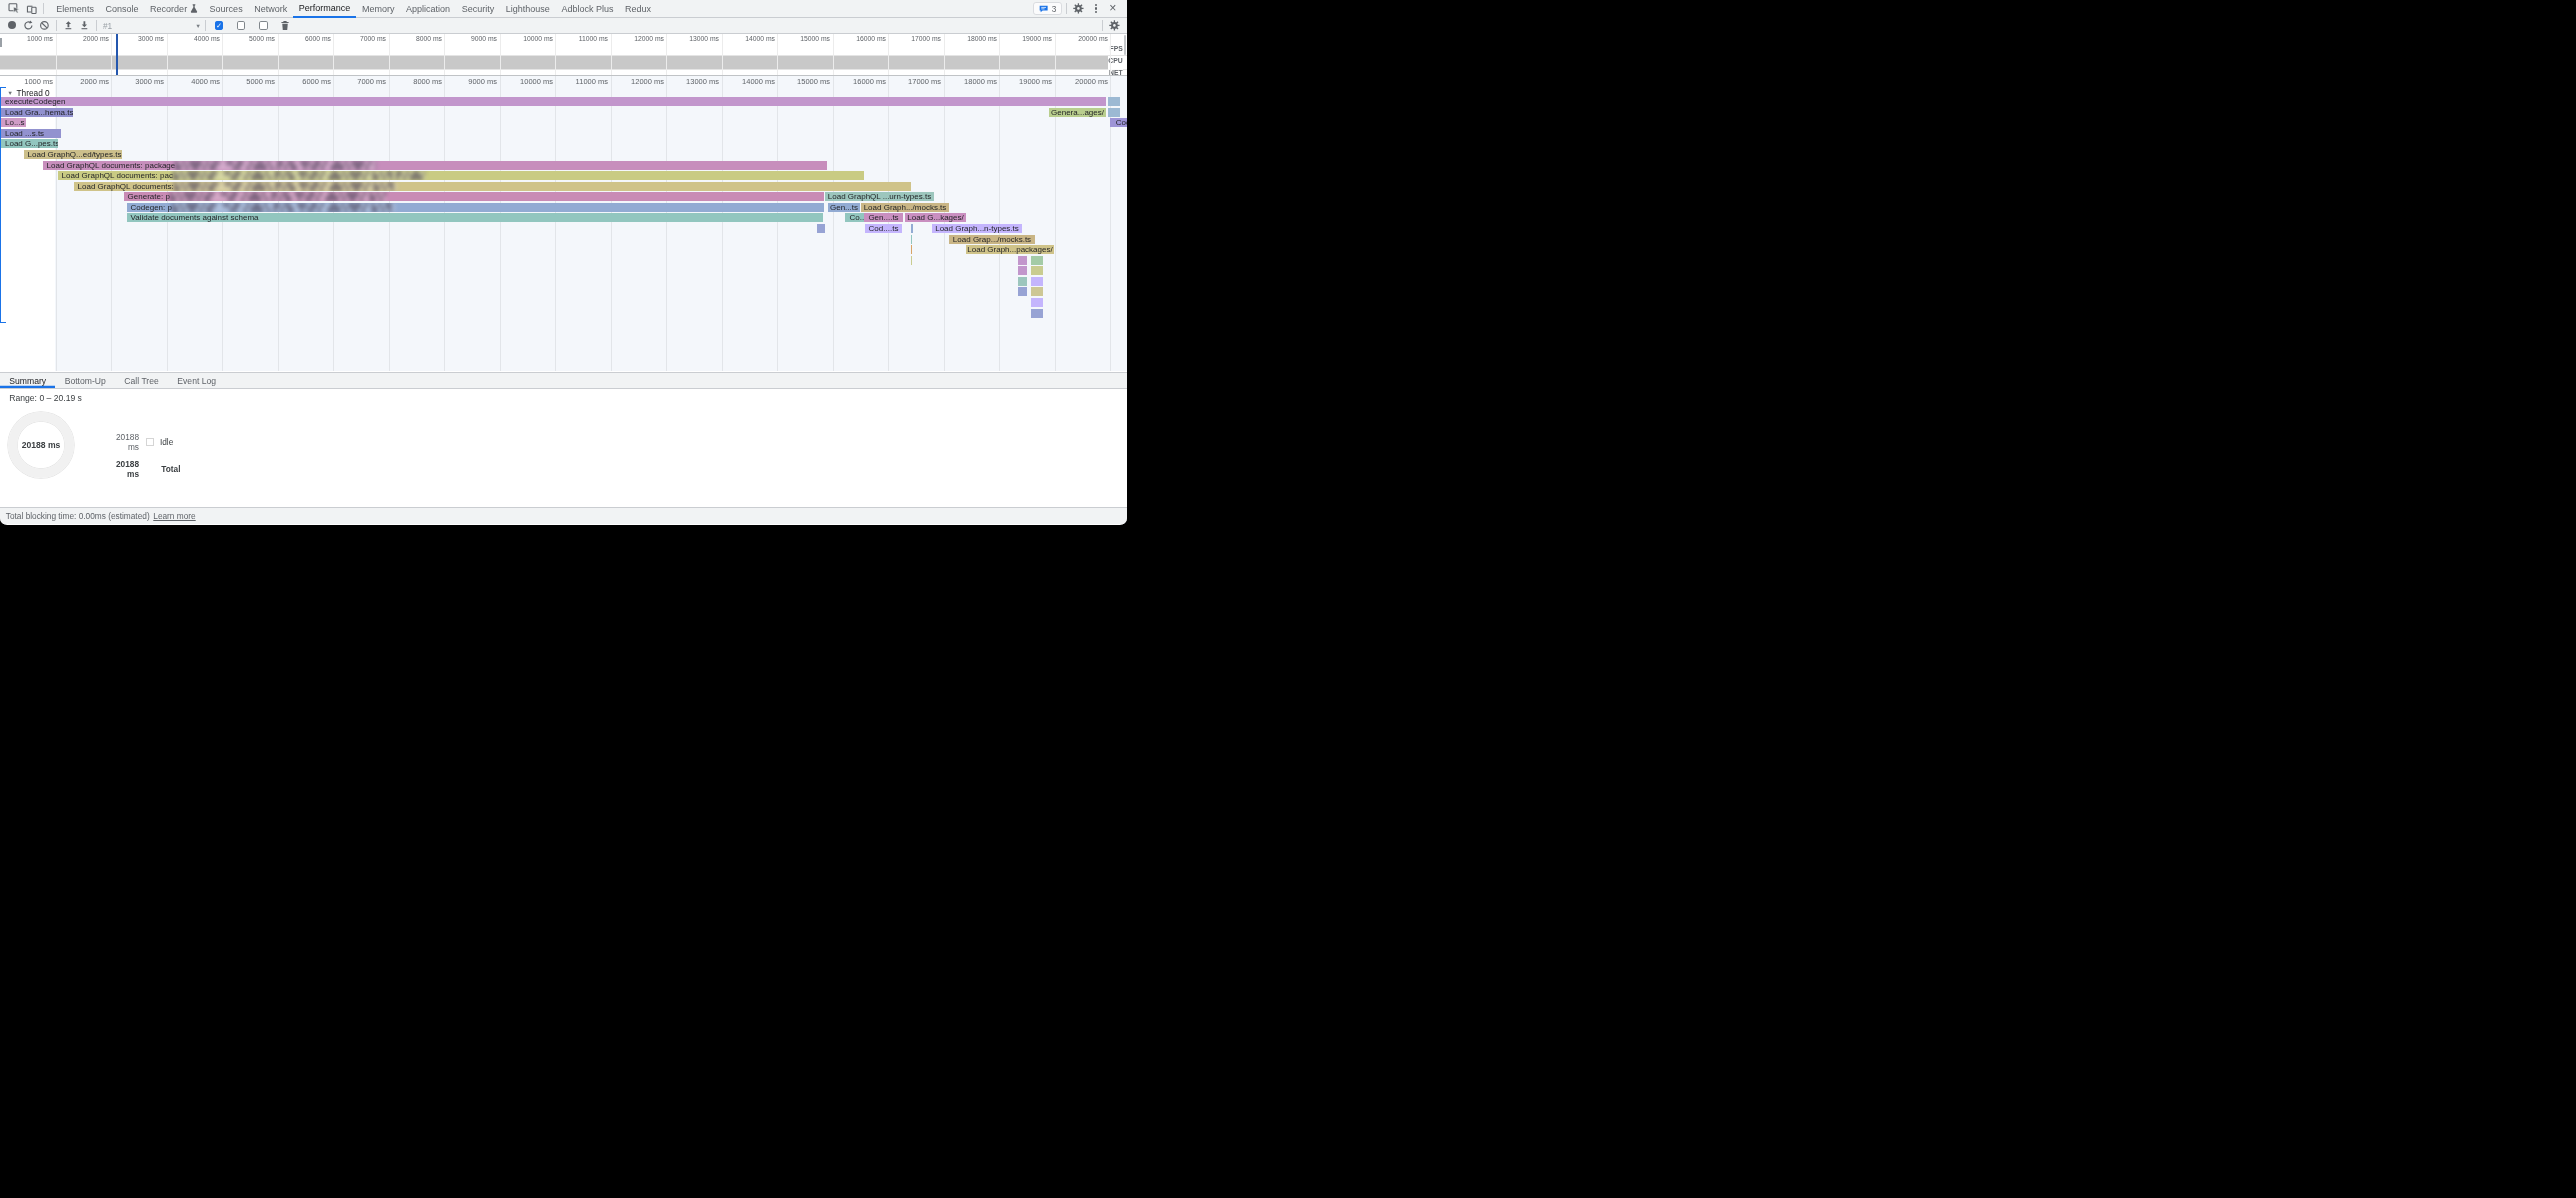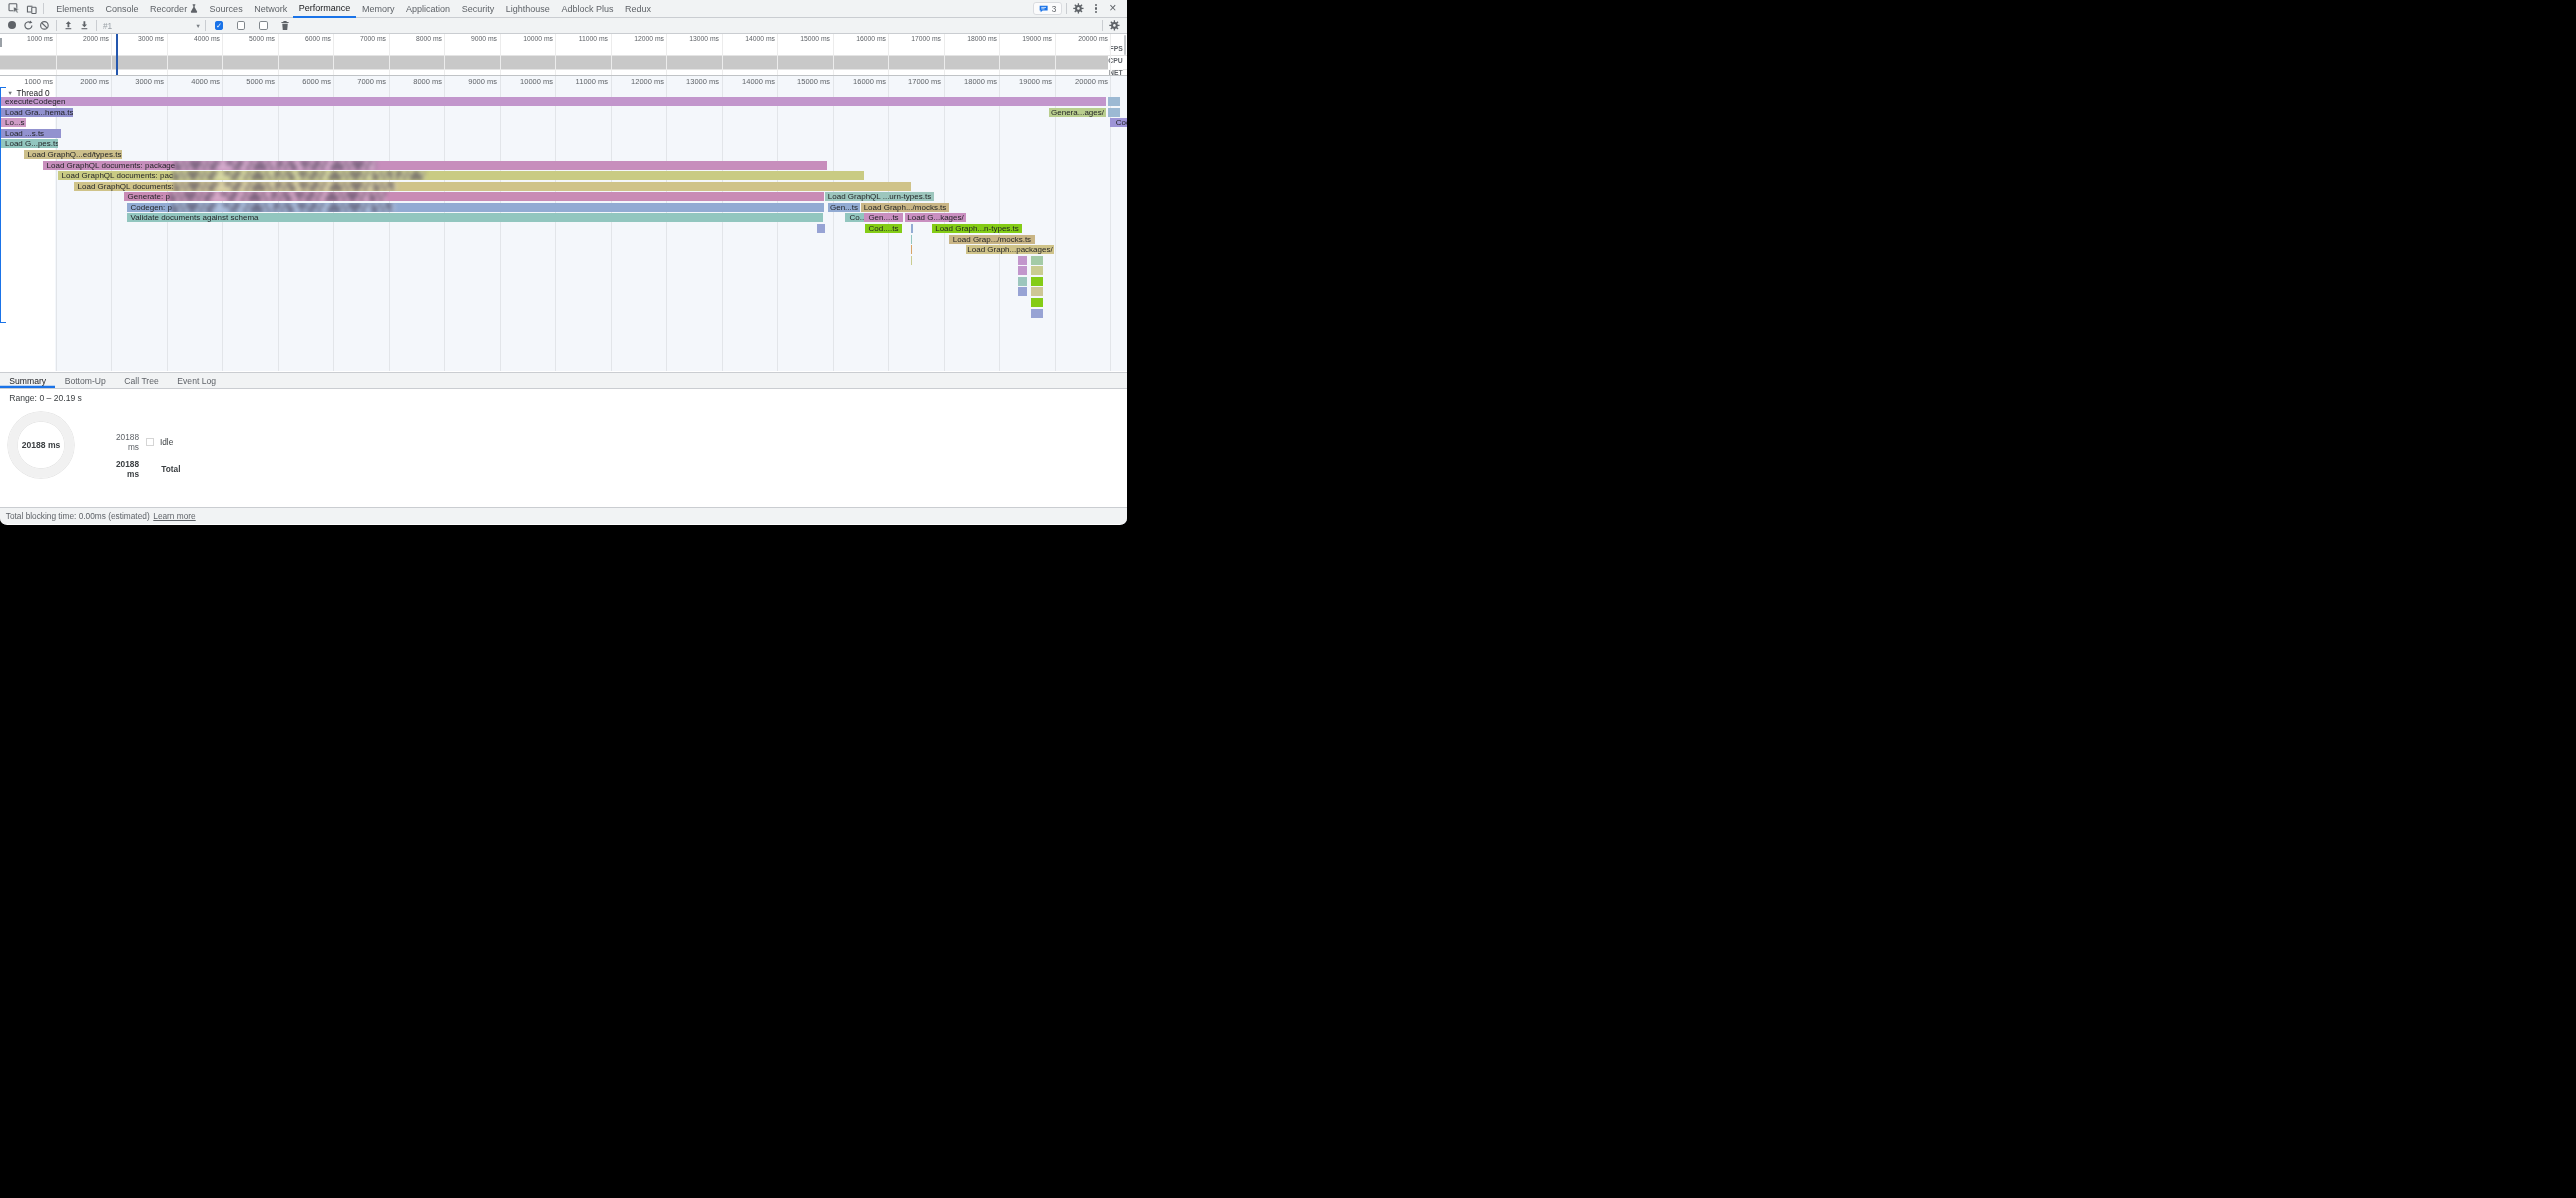--- a/index.html
+++ b/index.html
@@ -67,21 +67,21 @@
   .bar.center{justify-content:center;}
   .bar.center .lbl{padding-left:0;}
   .redact{display:inline-block;overflow:hidden;filter:blur(1.9px);color:rgba(55,45,70,0.62);
     background:rgba(255,255,255,0.28);letter-spacing:0.7px;flex:none;}
   
   .c-purple{background:#c296cc;}.c-steel{background:#9cb9d3;}.c-peri{background:#9292cf;}
   .c-green2{background:#b9ce8e;}.c-orchidL{background:#cf9cc6;}.c-violet{background:#9d94d6;}
   .c-teal{background:#92c6bf;}.c-khaki{background:#ccbf8b;}.c-rose{background:#c78ebc;}
   .c-olive{background:#c9cb83;}.c-khaki2{background:#cfc389;}.c-rose2{background:#c98bb5;}
   .c-teal2{background:#9cc6bd;}.c-blue{background:#92abd3;}.c-tan{background:#c9b585;}
-  .c-orchid{background:#c98fc0;}.c-periBlue{background:#97a3d4;}.c-green{background:#84cc16;}
+  .c-orchid{background:#c98fc0;}.c-periBlue{background:#97a3d4;}.c-green{background:#c4b5fd;}
   .c-orange{background:#d9a366;}.c-oliveL{background:#c9cc90;}.c-greenTeal{background:#a4cba6;}
   .c-khakiL{background:#cdc795;}
   
   .bottom-tabs{position:absolute;left:0;top:372px;width:1127px;height:17px;background:#f1f3f4;
     border-top:0.7px solid #cacdd1;border-bottom:0.7px solid #cacdd1;display:flex;align-items:stretch;}
   .btab{display:flex;align-items:center;padding:0 9.3px;font-size:8.6px;color:#5f6368;cursor:pointer;}
   .btab.active{color:#202124;box-shadow:inset 0 -2.2px 0 #1a73e8;}
   
   .summary{position:absolute;left:0;top:389px;width:1127px;height:119px;background:#fff;}
   .range-text{position:absolute;left:9.3px;top:4.3px;font-size:8.6px;color:#3c4043;}

